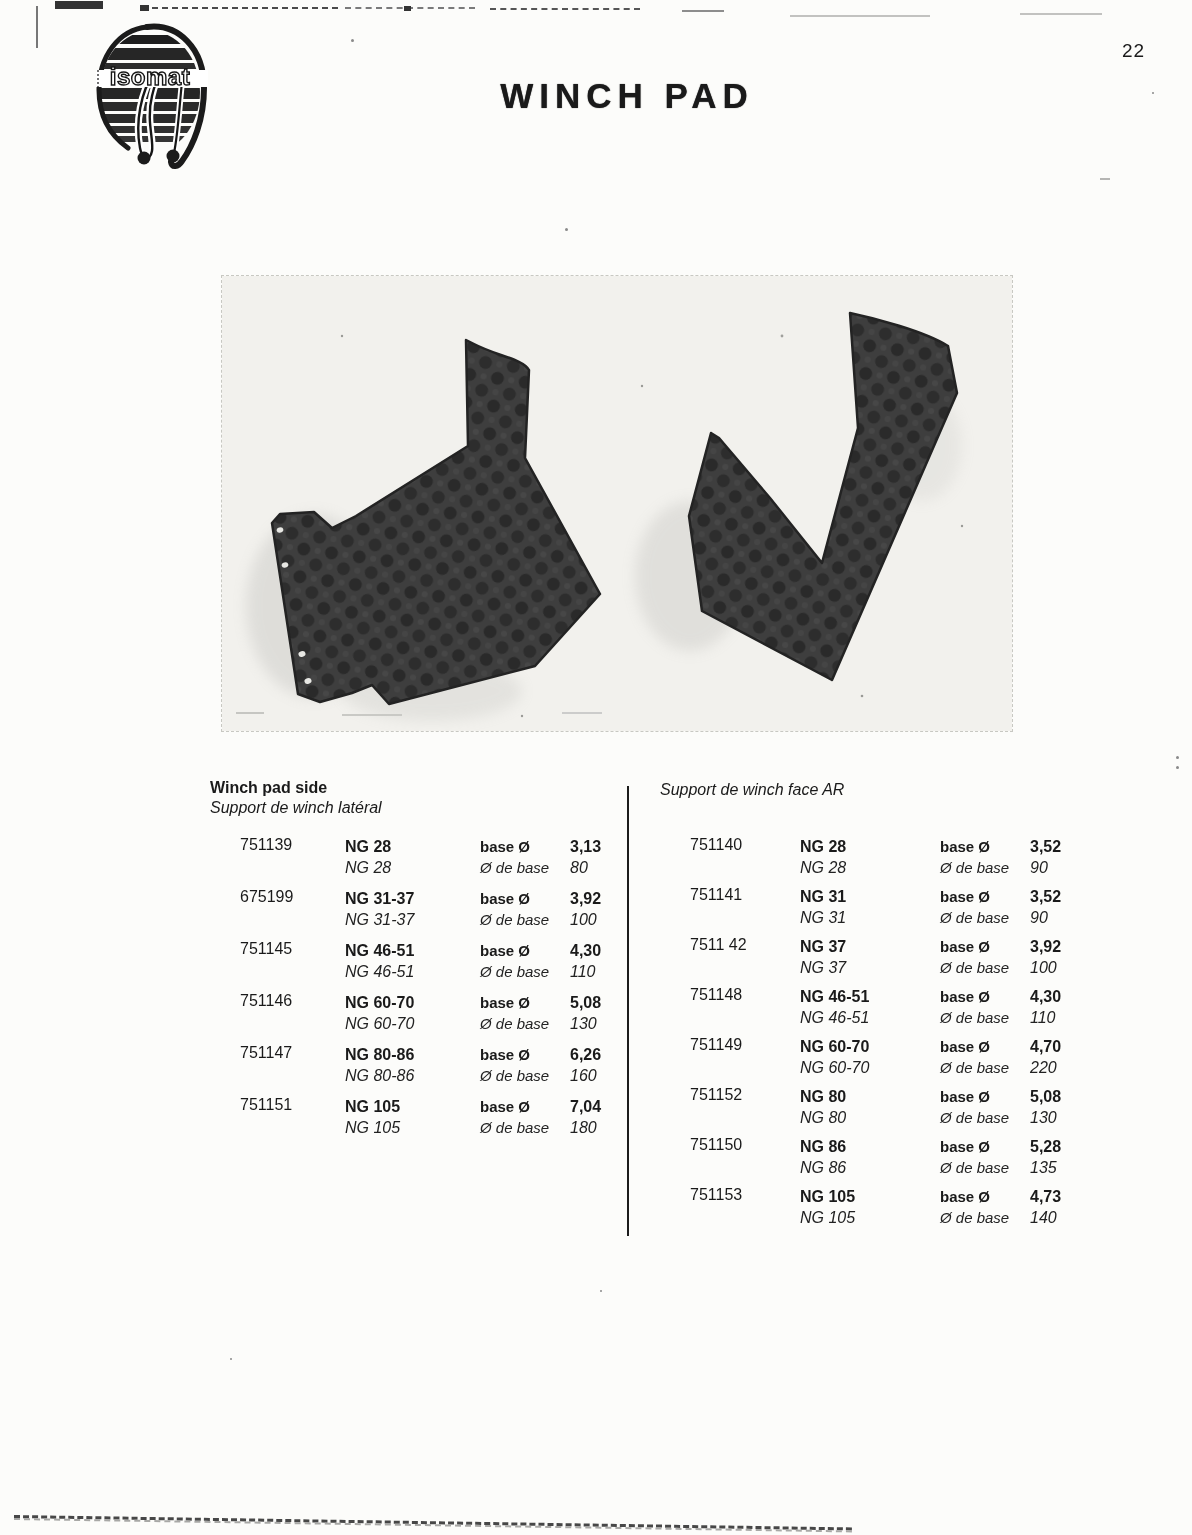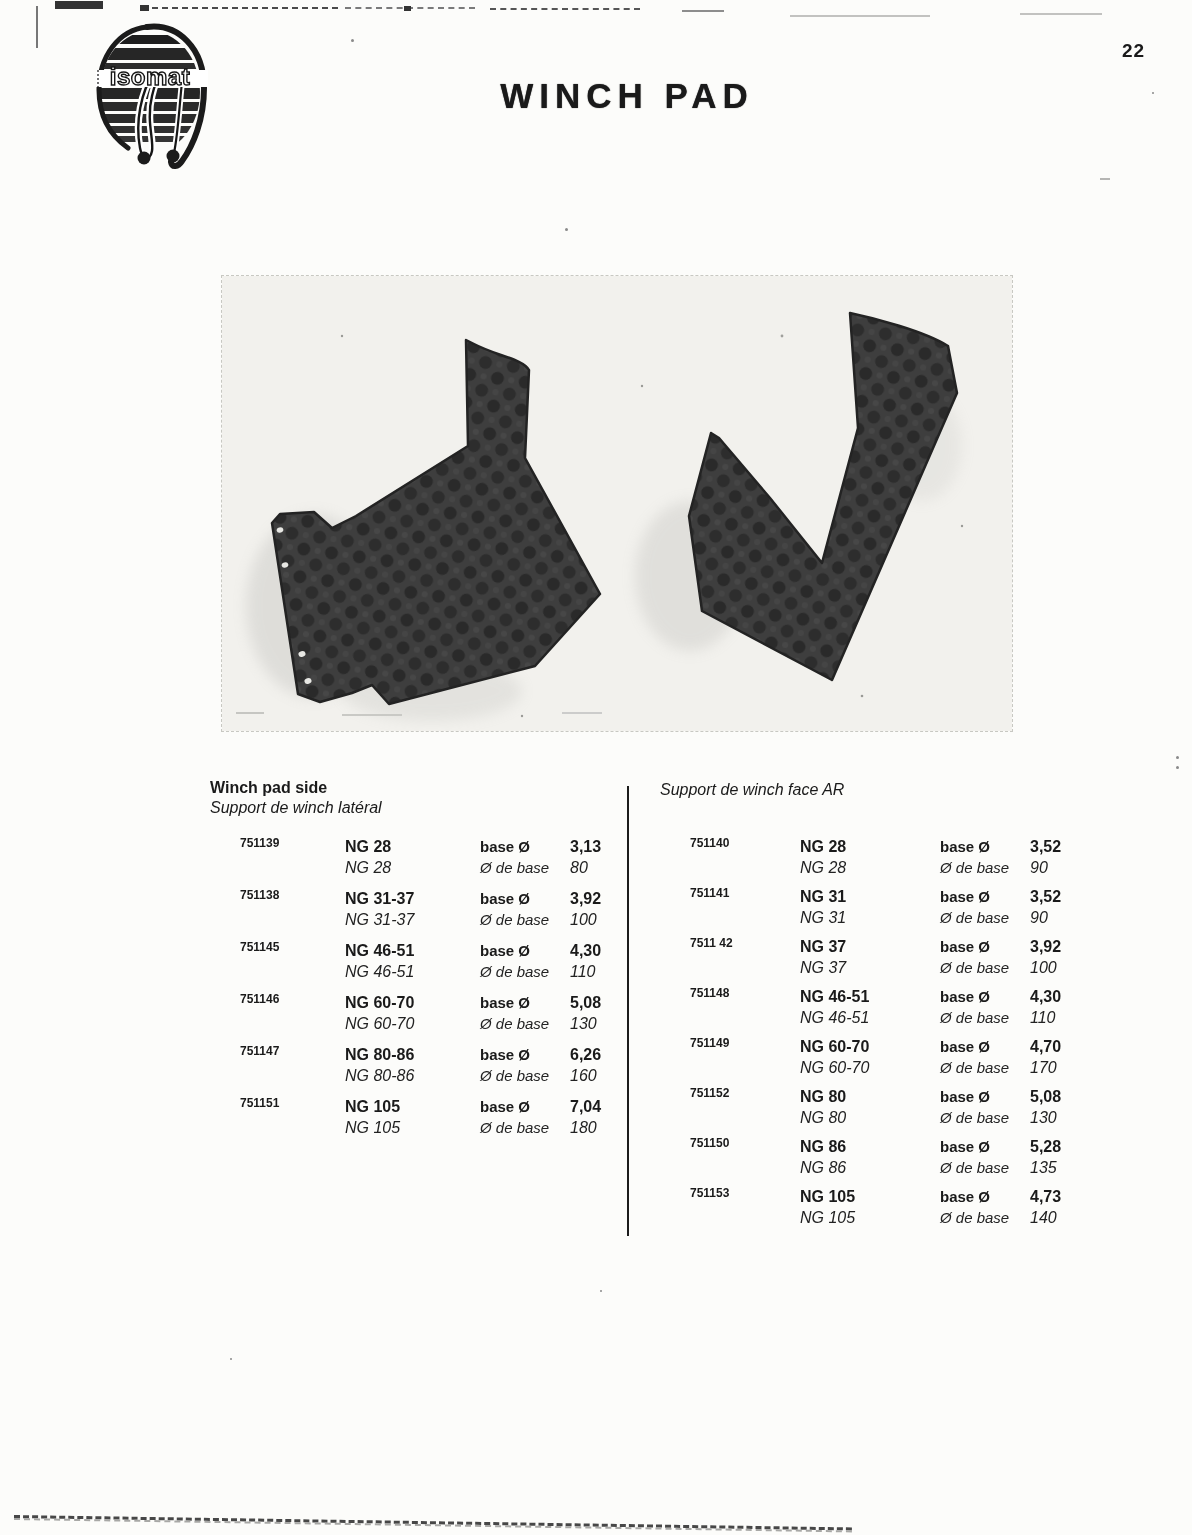--- a/index.html
+++ b/index.html
@@ -10,21 +10,21 @@
   }
   
   .art{position:absolute; background:#333;}
   .art.soft{background:#8d8d8d;}
   .art.faint{background:#c2c2c0;}
   .dash-line{position:absolute; height:0; border-top:3px dashed #474747; transform-origin:left center;}
   .dash-thin{position:absolute; height:0; border-top:2px dashed #7a7a7a; transform-origin:left center;}
   .speck{position:absolute; width:3px; height:3px; background:#8a8a8a; border-radius:50%;}
   
   #logo{position:absolute; left:86px; top:20px; width:132px; height:164px;}
-  #page-number{position:absolute; left:1122px; top:40px; font-size:19px; font-weight:bold; letter-spacing:1px;}
+  #page-number{position:absolute; left:1122px; top:40px; font-size:19px; font-weight:normal; letter-spacing:1px;}
   #title-main{
     position:absolute; left:627px; top:76px; transform:translateX(-50%);
     font-size:35px; font-weight:bold; letter-spacing:6px; white-space:nowrap;
     text-shadow:0 0 1px #333;
   }
   #title-sub{
     position:absolute; left:637px; top:126px; transform:translateX(-50%);
     font-size:42px; font-style:italic; letter-spacing:1px; word-spacing:16px; white-space:nowrap;
   }
   
@@ -33,21 +33,21 @@
     background:#f2f1ed; outline:1px dashed #c8c8c2;
   }
   
   .tbl-header{position:absolute; width:420px;}
   .tbl-header .en{font-size:16px; font-weight:bold;}
   .tbl-header .fr{font-size:16px; font-style:italic; margin-top:2px;}
   .tbl{position:absolute;}
   .row{display:grid; padding-left:30px; margin-bottom:10px;}
   .tbl.left .row{grid-template-columns:105px 135px 90px auto; height:42px;}
   .tbl.right .row{grid-template-columns:110px 140px 90px auto; height:42px; margin-bottom:8px;}
-  .c-part{font-size:12px; font-weight:bold;}
+  .c-part{font-size:16px; font-weight:normal;}
   .b{font-size:16px; font-weight:bold; line-height:21px;}
   .i{font-size:16px; font-style:italic; line-height:21px; color:#222;}
   .c-label .b,.c-label .i{font-size:15px;}
   #tbl-divider{position:absolute; left:627px; top:786px; width:2px; height:450px; background:#1c1c1c;}
 </style>
 </head>
 <body>
 
 <div id="page">
 
@@ -171,21 +171,21 @@
       <div class="c-label">
         <div class="b">base Ø</div>
         <div class="i">Ø de base</div>
       </div>
       <div class="c-val">
         <div class="b">3,13</div>
         <div class="i">80</div>
       </div>
     </div>
     <div class="row">
-      <div class="c-part">751138</div>
+      <div class="c-part">675199</div>
       <div class="c-name">
         <div class="b">NG 31-37</div>
         <div class="i">NG 31-37</div>
       </div>
       <div class="c-label">
         <div class="b">base Ø</div>
         <div class="i">Ø de base</div>
       </div>
       <div class="c-val">
         <div class="b">3,92</div>
@@ -320,21 +320,21 @@
       <div class="c-name">
         <div class="b">NG 60-70</div>
         <div class="i">NG 60-70</div>
       </div>
       <div class="c-label">
         <div class="b">base Ø</div>
         <div class="i">Ø de base</div>
       </div>
       <div class="c-val">
         <div class="b">4,70</div>
-        <div class="i">170</div>
+        <div class="i">220</div>
       </div>
     </div>
     <div class="row">
       <div class="c-part">751152</div>
       <div class="c-name">
         <div class="b">NG 80</div>
         <div class="i">NG 80</div>
       </div>
       <div class="c-label">
         <div class="b">base Ø</div>

